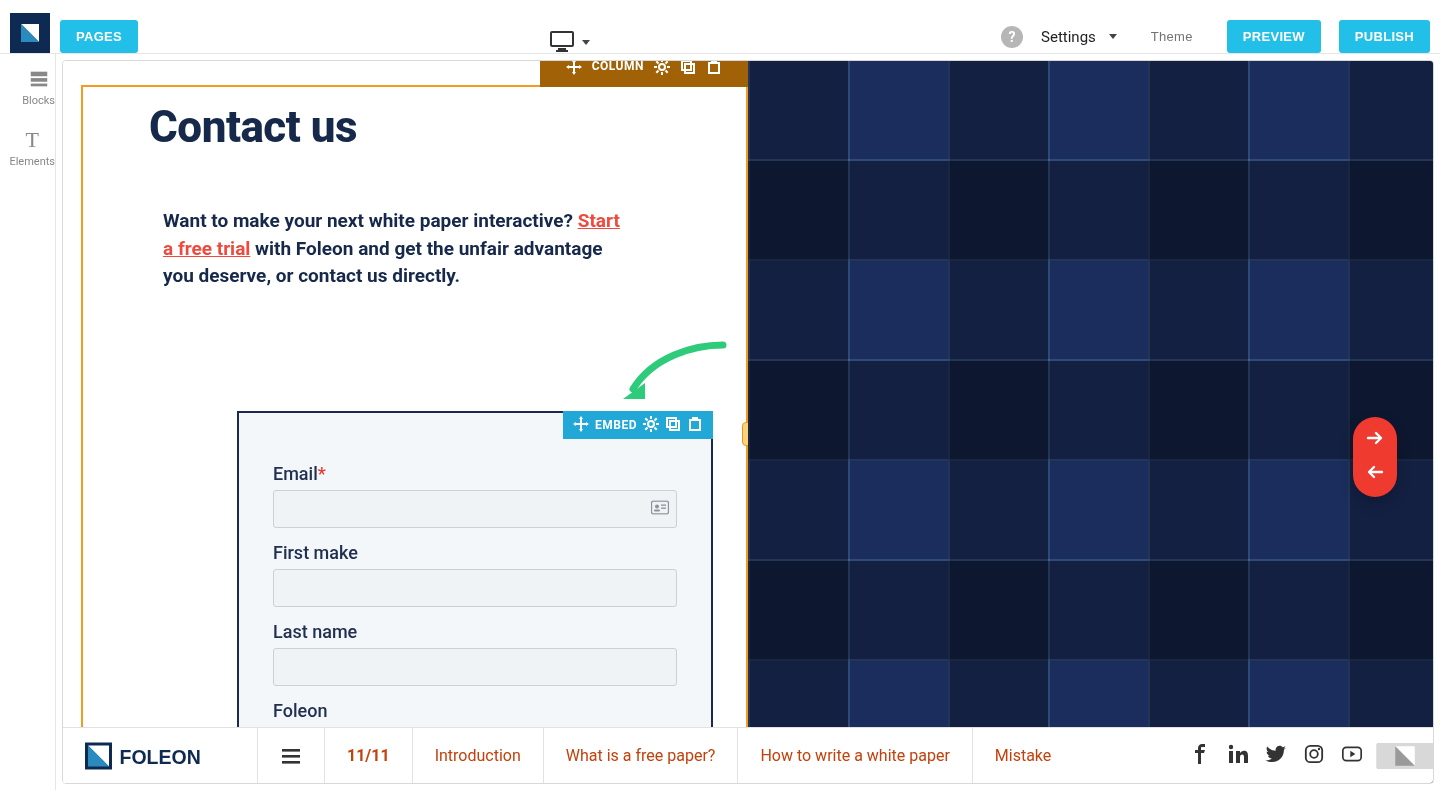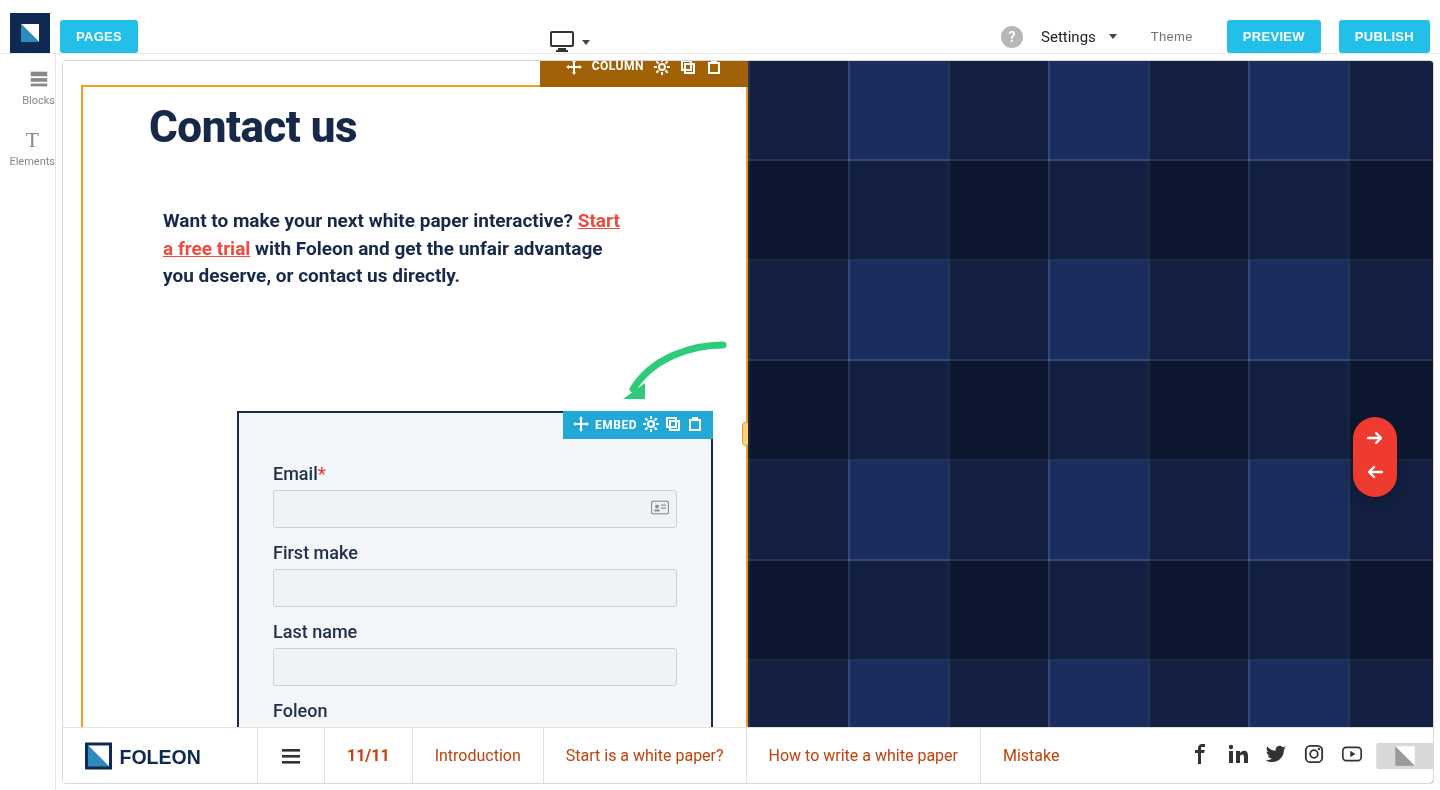--- a/index.html
+++ b/index.html
@@ -298,21 +298,21 @@
       </div>
       <div class="cell menu-cell">
         <svg viewBox="0 0 22 22">
             <rect x="2" y="4" width="18" height="2.6" fill="#333"></rect>
             <rect x="2" y="10" width="18" height="2.6" fill="#333"></rect>
             <rect x="2" y="16" width="18" height="2.6" fill="#333"></rect>
           </svg>
       </div>
       <div class="cell counter-cell">11/11</div>
       <div class="cell" planck="">Introduction</div>
-      <div class="cell">Start is a white paper?</div>
+      <div class="cell">What is a free paper?</div>
       <div class="cell">How to write a white paper</div>
       <div class="cell" style="border-right:none;">Mistake</div>
 
       <div class="icons-right">
         <div class="cell" style="border-left:1px solid #e2e2e2;">
           <svg viewBox="0 0 22 22">
               <circle cx="9" cy="9" r="6" fill="none" stroke="#333" stroke-width="2.4"></circle>
               <line x1="14" y1="14" x2="20" y2="20" stroke="#333" stroke-width="2.6" stroke-linecap="round"></line>
             </svg>
         </div>

